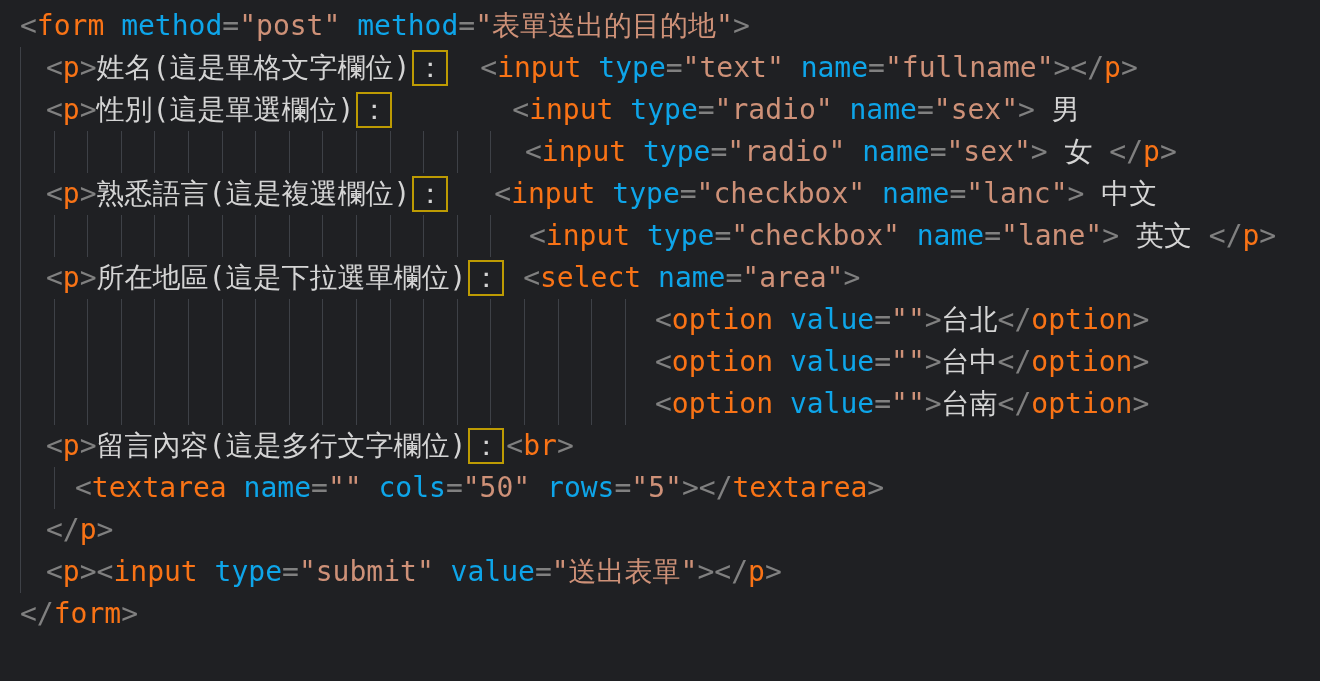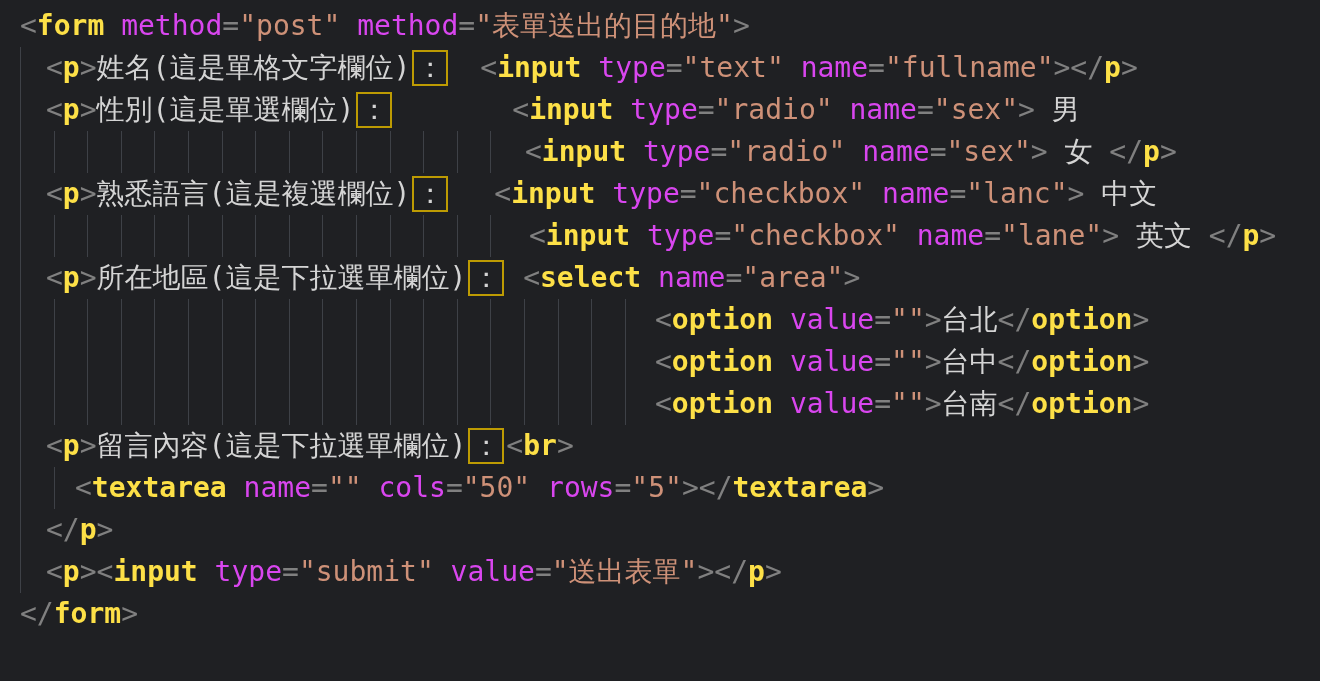--- a/index.html
+++ b/index.html
@@ -24,22 +24,22 @@
   }
   .guides{
     position:absolute;
     left:0;top:0;bottom:0;
     pointer-events:none;
     background:repeating-linear-gradient(to right,
       #3e4147 0, #3e4147 1px,
       transparent 1px, transparent 33.6px);
   }
   .ind,.gap{display:inline-block;height:1px;vertical-align:baseline;}
-  .c-t{color:#fde047;font-weight:bold;}   
-  .c-a{color:#d946ef;}   
+  .c-t{color:#f97316;}   
+  .c-a{color:#0ea5e9;}   
   .c-s{color:#ce9178;}   
   .c-p{color:#808080;}   
   .c-x{color:#d4d4d4;text-align:center;}   
   .u{
     color:#d4d4d4;
     border:2px solid #bd9b03;
     padding:0 2px;
     margin:0 2px;
     display:inline-block;
     line-height:32px;
@@ -52,18 +52,18 @@
     <div class="line"><span class="c-p">&lt;</span><span class="c-t">form</span><span class="c-x"> </span><span class="c-a">method</span><span class="c-p">=</span><span class="c-s">"post"</span><span class="c-x"> </span><span class="c-a">method</span><span class="c-p">=</span><span class="c-s">"表單送出的目的地"</span><span class="c-p">&gt;</span></div>
     <div class="line"><span class="guides" style="width: 2px;"></span><span class="ind" style="width: 26px;"></span><span class="c-p">&lt;</span><span class="c-t">p</span><span class="c-p">&gt;</span><span class="c-x">姓名(這是單格文字欄位)</span><span class="u">：</span><span class="gap" style="width: 30px;"></span><span class="c-p">&lt;</span><span class="c-t">input</span><span class="c-x"> </span><span class="c-a">type</span><span class="c-p">=</span><span class="c-s">"text"</span><span class="c-x"> </span><span class="c-a">name</span><span class="c-p">=</span><span class="c-s">"fullname"</span><span class="c-p">&gt;</span><span class="c-p">&lt;/</span><span class="c-t">p</span><span class="c-p">&gt;</span></div>
     <div class="line"><span class="guides" style="width: 2px;"></span><span class="ind" style="width: 26px;"></span><span class="c-p">&lt;</span><span class="c-t">p</span><span class="c-p">&gt;</span><span class="c-x">性別(這是單選欄位)</span><span class="u">：</span><span class="gap" style="width: 118px;"></span><span class="c-p">&lt;</span><span class="c-t">input</span><span class="c-x"> </span><span class="c-a">type</span><span class="c-p">=</span><span class="c-s">"radio"</span><span class="c-x"> </span><span class="c-a">name</span><span class="c-p">=</span><span class="c-s">"sex"</span><span class="c-p">&gt;</span><span class="c-x"> 男</span></div>
     <div class="line"><span class="guides" style="width: 492px;"></span><span class="ind" style="width: 505px;"></span><span class="c-p">&lt;</span><span class="c-t">input</span><span class="c-x"> </span><span class="c-a">type</span><span class="c-p">=</span><span class="c-s">"radio"</span><span class="c-x"> </span><span class="c-a">name</span><span class="c-p">=</span><span class="c-s">"sex"</span><span class="c-p">&gt;</span><span class="c-x"> 女 </span><span class="c-p">&lt;/</span><span class="c-t">p</span><span class="c-p">&gt;</span></div>
     <div class="line"><span class="guides" style="width: 2px;"></span><span class="ind" style="width: 26px;"></span><span class="c-p">&lt;</span><span class="c-t">p</span><span class="c-p">&gt;</span><span class="c-x">熟悉語言(這是複選欄位)</span><span class="u">：</span><span class="gap" style="width: 44px;"></span><span class="c-p">&lt;</span><span class="c-t">input</span><span class="c-x"> </span><span class="c-a">type</span><span class="c-p">=</span><span class="c-s">"checkbox"</span><span class="c-x"> </span><span class="c-a">name</span><span class="c-p">=</span><span class="c-s">"lanc"</span><span class="c-p">&gt;</span><span class="c-x"> 中文</span></div>
     <div class="line"><span class="guides" style="width: 492px;"></span><span class="ind" style="width: 509px;"></span><span class="c-p">&lt;</span><span class="c-t">input</span><span class="c-x"> </span><span class="c-a">type</span><span class="c-p">=</span><span class="c-s">"checkbox"</span><span class="c-x"> </span><span class="c-a">name</span><span class="c-p">=</span><span class="c-s">"lane"</span><span class="c-p">&gt;</span><span class="c-x"> 英文 </span><span class="c-p">&lt;/</span><span class="c-t">p</span><span class="c-p">&gt;</span></div>
     <div class="line"><span class="guides" style="width: 2px;"></span><span class="ind" style="width: 26px;"></span><span class="c-p">&lt;</span><span class="c-t">p</span><span class="c-p">&gt;</span><span class="c-x">所在地區(這是下拉選單欄位)</span><span class="u">：</span><span class="c-x"> </span><span class="c-p">&lt;</span><span class="c-t">select</span><span class="c-x"> </span><span class="c-a">name</span><span class="c-p">=</span><span class="c-s">"area"</span><span class="c-p">&gt;</span></div>
     <div class="line"><span class="guides" style="width: 624px;"></span><span class="ind" style="width: 635px;"></span><span class="c-p">&lt;</span><span class="c-t">option</span><span class="c-x"> </span><span class="c-a">value</span><span class="c-p">=</span><span class="c-s">""</span><span class="c-p">&gt;</span><span class="c-x">台北</span><span class="c-p">&lt;/</span><span class="c-t">option</span><span class="c-p">&gt;</span></div>
     <div class="line"><span class="guides" style="width: 624px;"></span><span class="ind" style="width: 635px;"></span><span class="c-p">&lt;</span><span class="c-t">option</span><span class="c-x"> </span><span class="c-a">value</span><span class="c-p">=</span><span class="c-s">""</span><span class="c-p">&gt;</span><span class="c-x">台中</span><span class="c-p">&lt;/</span><span class="c-t">option</span><span class="c-p">&gt;</span></div>
     <div class="line"><span class="guides" style="width: 624px;"></span><span class="ind" style="width: 635px;"></span><span class="c-p">&lt;</span><span class="c-t">option</span><span class="c-x"> </span><span class="c-a">value</span><span class="c-p">=</span><span class="c-s">""</span><span class="c-p">&gt;</span><span class="c-x">台南</span><span class="c-p">&lt;/</span><span class="c-t">option</span><span class="c-p">&gt;</span></div>
-    <div class="line"><span class="guides" style="width: 2px;"></span><span class="ind" style="width: 26px;"></span><span class="c-p">&lt;</span><span class="c-t">p</span><span class="c-p">&gt;</span><span class="c-x">留言內容(這是下拉選單欄位)</span><span class="u">：</span><span class="c-p">&lt;</span><span class="c-t">br</span><span class="c-p">&gt;</span></div>
+    <div class="line"><span class="guides" style="width: 2px;"></span><span class="ind" style="width: 26px;"></span><span class="c-p">&lt;</span><span class="c-t">p</span><span class="c-p">&gt;</span><span class="c-x">留言內容(這是多行文字欄位)</span><span class="u">：</span><span class="c-p">&lt;</span><span class="c-t">br</span><span class="c-p">&gt;</span></div>
     <div class="line"><span class="guides" style="width: 40px;"></span><span class="ind" style="width: 55px;"></span><span class="c-p">&lt;</span><span class="c-t">textarea</span><span class="c-x"> </span><span class="c-a">name</span><span class="c-p">=</span><span class="c-s">""</span><span class="c-x"> </span><span class="c-a">cols</span><span class="c-p">=</span><span class="c-s">"50"</span><span class="c-x"> </span><span class="c-a">rows</span><span class="c-p">=</span><span class="c-s">"5"</span><span class="c-p">&gt;</span><span class="c-p">&lt;/</span><span class="c-t">textarea</span><span class="c-p">&gt;</span></div>
     <div class="line"><span class="guides" style="width: 2px;"></span><span class="ind" style="width: 26px;"></span><span class="c-p">&lt;/</span><span class="c-t">p</span><span class="c-p">&gt;</span></div>
     <div class="line"><span class="guides" style="width: 2px;"></span><span class="ind" style="width: 26px;"></span><span class="c-p">&lt;</span><span class="c-t">p</span><span class="c-p">&gt;</span><span class="c-p">&lt;</span><span class="c-t">input</span><span class="c-x"> </span><span class="c-a">type</span><span class="c-p">=</span><span class="c-s">"submit"</span><span class="c-x"> </span><span class="c-a">value</span><span class="c-p">=</span><span class="c-s">"送出表單"</span><span class="c-p">&gt;</span><span class="c-p">&lt;/</span><span class="c-t">p</span><span class="c-p">&gt;</span></div>
     <div class="line"><span class="c-p">&lt;/</span><span class="c-t">form</span><span class="c-p">&gt;</span></div>
   </div>
 
 </body></html>

